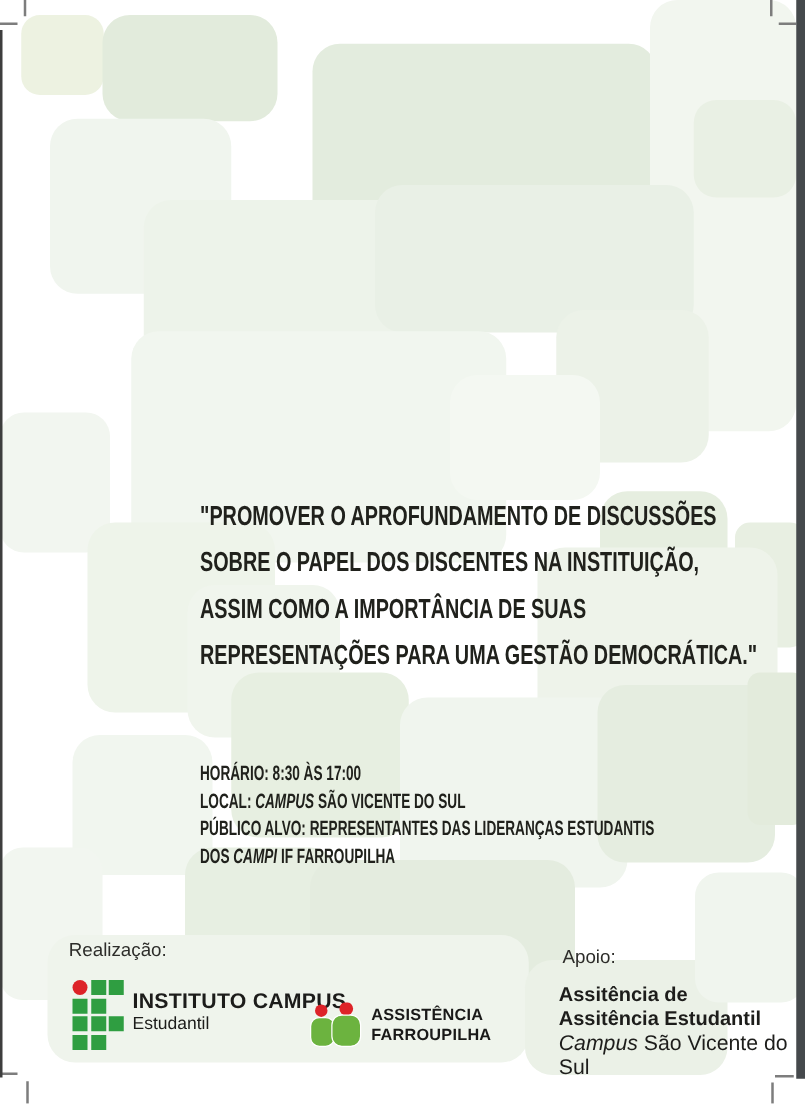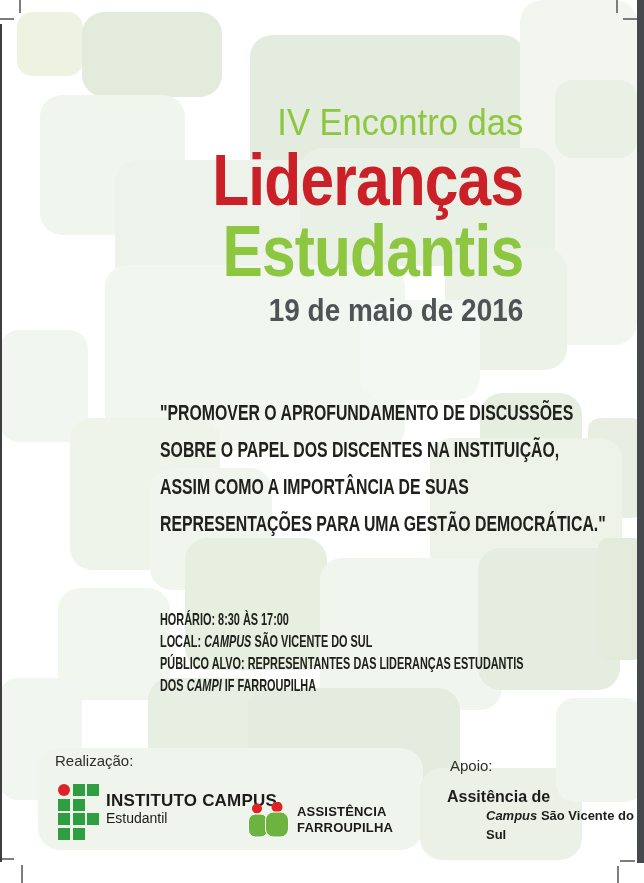--- a/index.html
+++ b/index.html
@@ -37,21 +37,21 @@
   .if-cell.circle{background:var(--if-red);border-radius:50%;}
   .if-cell.empty{visibility:hidden;}
   .if-text{position:absolute;left:106px;top:791px;color:#1c1c1a;}
   .if-name{font-size:17px;font-weight:700;line-height:19px;letter-spacing:.2px;}
   .if-campus{font-size:14px;font-weight:400;line-height:16px;}
   .assist-icon{position:absolute;left:247px;top:802px;}
   .assist-text{position:absolute;left:297px;top:804px;color:#191918;font-weight:700;
                font-size:13px;line-height:16px;letter-spacing:.2px;}
   .apoio-org{position:absolute;left:447px;top:787px;color:#1d1d1b;}
   .ao-bold{font-size:16px;font-weight:700;line-height:19px;}
-  .ao-campus{font-size:13px;font-weight:700;line-height:19px;margin-left:39px;}
+  .ao-campus{font-size:17px;font-weight:400;line-height:19px;}
   .ao-campus .it{font-style:italic;}
   
   .mark{position:absolute;background:#7d7d7d;}
   .edge-left{position:absolute;left:0;top:24px;width:2px;height:838px;background:#3e3e3e;}
   .edge-right{position:absolute;left:637px;top:0;width:7px;height:863px;background:#45494c;}
 </style>
 </head>
 <body>
 
 <div class="page">
@@ -80,26 +80,20 @@
       <div class="sq" style="left: 58px; top: 588px; width: 112px; height: 112px; background: rgb(241, 246, 239); border-radius: 22px;"></div>
       <div class="sq" style="left: 148px; top: 678px; width: 122px; height: 112px; background: rgb(231, 239, 226); border-radius: 22px;"></div>
       <div class="sq" style="left: 248px; top: 688px; width: 212px; height: 122px; background: rgb(228, 236, 223); border-radius: 22px;"></div>
       <div class="sq" style="left: 0px; top: 678px; width: 82px; height: 122px; background: rgb(242, 246, 240); border-radius: 18px;"></div>
       <div class="sq" style="left: 360px; top: 300px; width: 120px; height: 100px; background: rgb(244, 248, 242); border-radius: 22px;"></div>
       <div class="sq" style="left: 38px; top: 748px; width: 385px; height: 102px; background: rgb(239, 244, 236); border-radius: 22px;"></div>
       <div class="sq" style="left: 420px; top: 768px; width: 162px; height: 92px; background: rgb(235, 241, 231); border-radius: 22px;"></div>
       <div class="sq" style="left: 556px; top: 698px; width: 88px; height: 104px; background: rgb(240, 245, 238); border-radius: 19px;"></div>
     </div>
 
-  <div class="title-block">
-    <div class="t-line1">IV Encontro das</div>
-    <div class="t-line2">Lideranças</div>
-    <div class="t-line3">Estudantis</div>
-    <div class="t-date">19 de maio de 2016</div>
-  </div>
 
   <div class="quote">
     <div class="q-line">"PROMOVER O APROFUNDAMENTO DE DISCUSSÕES</div>
     <div class="q-line">SOBRE O PAPEL DOS DISCENTES NA INSTITUIÇÃO,</div>
     <div class="q-line">ASSIM COMO A IMPORTÂNCIA DE SUAS</div>
     <div class="q-line">REPRESENTAÇÕES PARA UMA GESTÃO DEMOCRÁTICA."</div>
   </div>
 
   <div class="details">
     <div class="d-line">HORÁRIO: 8:30 ÀS 17:00</div>
@@ -136,20 +130,21 @@
     <rect x="18.5" y="10" width="23" height="25" rx="8" fill="#6cb33f" stroke="#ffffff" stroke-width="1"></rect>
   </svg>
   <div class="assist-text">
     <div>ASSISTÊNCIA</div>
     <div>FARROUPILHA</div>
   </div>
 
   <div class="f-label apoio">Apoio:</div>
   <div class="apoio-org">
     <div class="ao-bold">Assitência de</div>
+    <div class="ao-bold">Assitência Estudantil</div>
     <div class="ao-campus"><span class="it">Campus</span><span> São Vicente do Sul</span></div>
   </div>
 
   <div class="mark" style="left:19px;top:0;width:2px;height:13px;"></div>
   <div class="mark" style="left:0;top:18px;width:14px;height:2px;"></div>
   <div class="mark" style="left:616px;top:0;width:2px;height:13px;"></div>
   <div class="mark" style="left:623px;top:18px;width:14px;height:2px;"></div>
   <div class="mark" style="left:0;top:858px;width:14px;height:2px;"></div>
   <div class="mark" style="left:21px;top:865px;width:2px;height:18px;"></div>
   <div class="mark" style="left:620px;top:860px;width:15px;height:2px;"></div>

